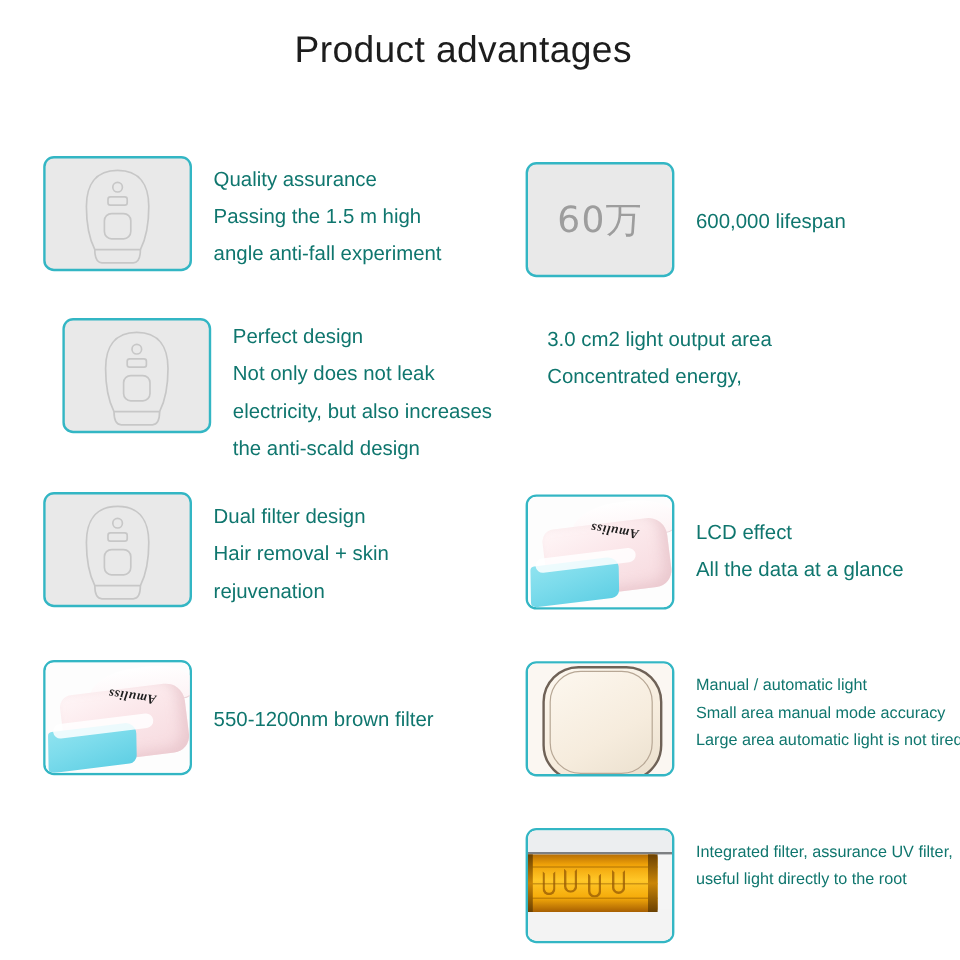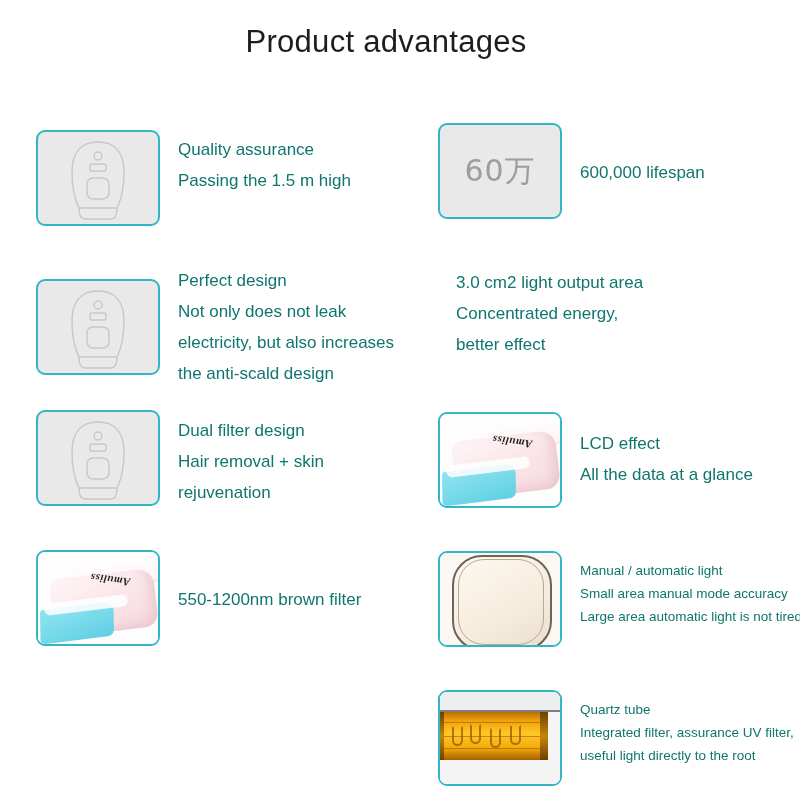--- a/index.html
+++ b/index.html
@@ -205,33 +205,34 @@
       <path d="M39 4 C20 4 13 17 13 34 C13 52 17 64 20 70 L58 70 C61 64 65 52 65 34 C65 17 58 4 39 4 Z"></path>
       <circle cx="39" cy="18" r="4"></circle>
       <rect x="31" y="26" width="16" height="7" rx="2"></rect>
       <rect x="28" y="40" width="22" height="21" rx="6"></rect>
       <path d="M20 70 C20 78 22 81 26 81 L52 81 C56 81 58 78 58 70"></path>
     </svg>
   </div>
   <div class="feature-text">
     <div class="line">Quality assurance</div>
     <div class="line">Passing the 1.5 m high</div>
-  </div>
-</div>
-
-<div class="feature" style="left:438px; top:123px;">
+    <div class="line">angle anti-fall experiment</div>
+  </div>
+</div>
+
+<div class="feature" style="left:438px; top:135px;">
   <div class="icon-box">
     <div class="big-cn">60万</div>
   </div>
   <div class="feature-text" style="padding-top:34px;">
     <div class="line">600,000 lifespan</div>
   </div>
 </div>
 
-<div class="feature" style="left:36px; top:265px;align-items:center;">
+<div class="feature" style="left:52px; top:265px;">
   <div class="icon-box">
     <svg class="dev-svg" width="78" height="86" viewBox="0 0 78 86" fill="none" stroke="#c7c7c7" stroke-width="1.4">
       <path d="M39 4 C20 4 13 17 13 34 C13 52 17 64 20 70 L58 70 C61 64 65 52 65 34 C65 17 58 4 39 4 Z"></path>
       <circle cx="39" cy="18" r="4"></circle>
       <rect x="31" y="26" width="16" height="7" rx="2"></rect>
       <rect x="28" y="40" width="22" height="21" rx="6"></rect>
       <path d="M20 70 C20 78 22 81 26 81 L52 81 C56 81 58 78 58 70"></path>
     </svg>
   </div>
   <div class="feature-text" style="padding-top:0px;">
@@ -239,21 +240,20 @@
     <div class="line">Not only does not leak</div>
     <div class="line">electricity, but also increases</div>
     <div class="line">the anti-scald design</div>
   </div>
 </div>
 
 <div class="feature" style="left:438px; top:267px;">
   <div class="feature-text" style="padding-top:0px;">
     <div class="line">3.0 cm2 light output area</div>
     <div class="line">Concentrated energy,</div>
-    <div class="line">better effect</div>
   </div>
 </div>
 
 <div class="feature" style="left:36px; top:410px;">
   <div class="icon-box">
     <svg class="dev-svg" width="78" height="86" viewBox="0 0 78 86" fill="none" stroke="#c7c7c7" stroke-width="1.4">
       <path d="M39 4 C20 4 13 17 13 34 C13 52 17 64 20 70 L58 70 C61 64 65 52 65 34 C65 17 58 4 39 4 Z"></path>
       <circle cx="39" cy="18" r="4"></circle>
       <rect x="31" y="26" width="16" height="7" rx="2"></rect>
       <rect x="28" y="40" width="22" height="21" rx="6"></rect>
@@ -324,17 +324,16 @@
         <div class="tube-coil" style="left:16px; top:14px;"></div>
         <div class="tube-coil" style="left:34px; top:12px;"></div>
         <div class="tube-coil" style="left:54px; top:16px;"></div>
         <div class="tube-coil" style="left:74px; top:13px;"></div>
       </div>
       <div class="tube-end" style="left:-4px;"></div>
       <div class="tube-end" style="left:100px;"></div>
     </div>
   </div>
   <div class="feature-text small">
-    <div class="line">Quartz tube</div>
     <div class="line">Integrated filter, assurance UV filter,</div>
     <div class="line">useful light directly to the root</div>
   </div>
 </div>
 
 </body></html>

